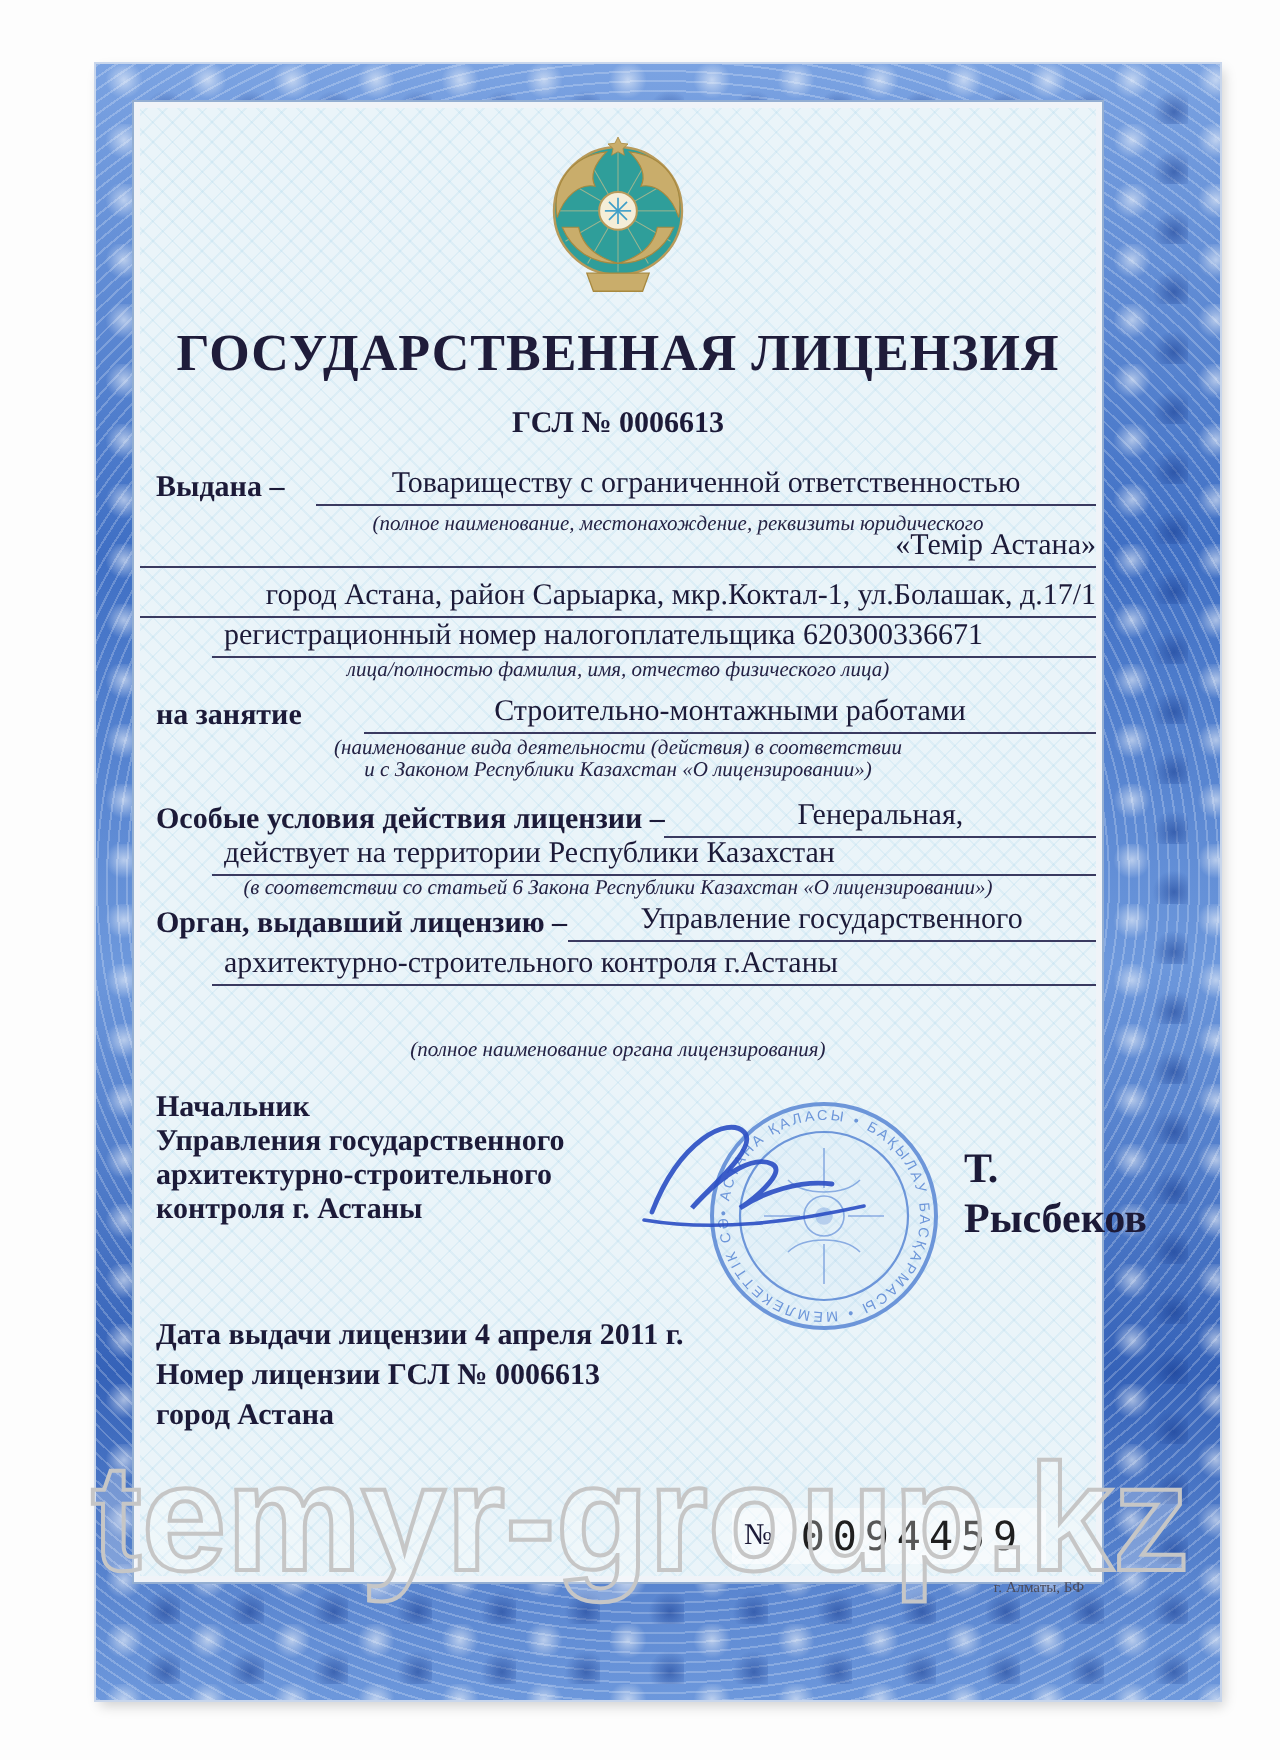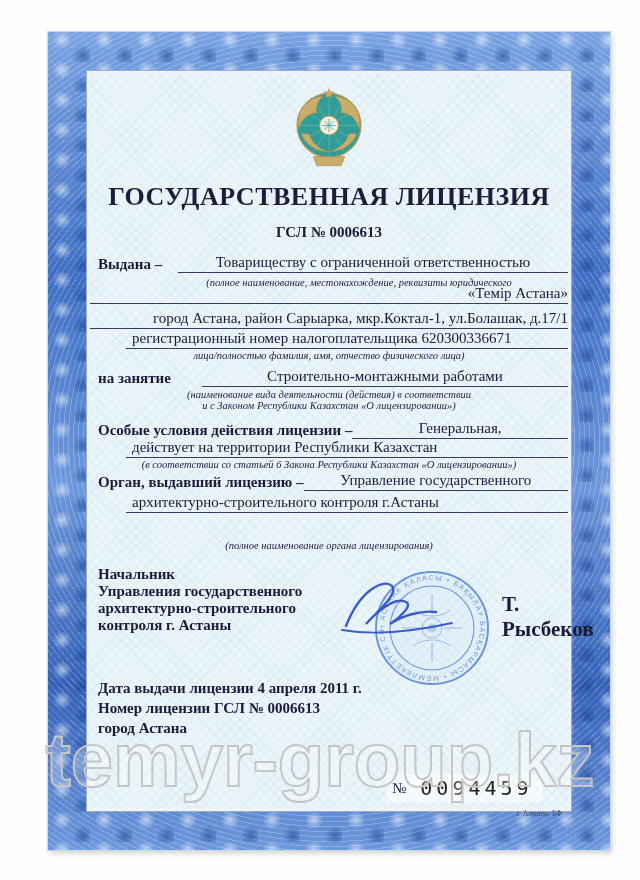--- a/index.html
+++ b/index.html
@@ -9,21 +9,21 @@
     background:#fdfdfd;
     position:relative;
     overflow:hidden;
     color:#1c1a38;
   }
   .page { position:absolute; inset:0; background:#fdfdfd; }
 
   
   .cert {
     position:absolute; left:48px; top:32px; width:562px; height:818px;
-    padding:42px;
+    padding:22px;
     background-color:#4578ca;
     background-image:
       radial-gradient(circle 13px at 14px 8px, rgba(255,255,255,.55), rgba(255,255,255,0) 72%),
       radial-gradient(circle 15px at 35px 24px, rgba(19,55,140,.50), rgba(19,55,140,0) 72%),
       repeating-radial-gradient(circle at 50% 50%, rgba(255,255,255,.22) 0 1px, rgba(255,255,255,0) 1px 5px),
       linear-gradient(180deg,#7ba3e2 0%, #3f6fc4 30%, #6d98dc 55%, #3562b8 80%, #6d98dc 100%);
     background-size: 42px 30px, 42px 30px, 100% 100%, 100% 100%;
     box-shadow: 0 0 0 1px #c8d6ec, 2px 3px 6px rgba(0,0,0,.18);
   }
 

